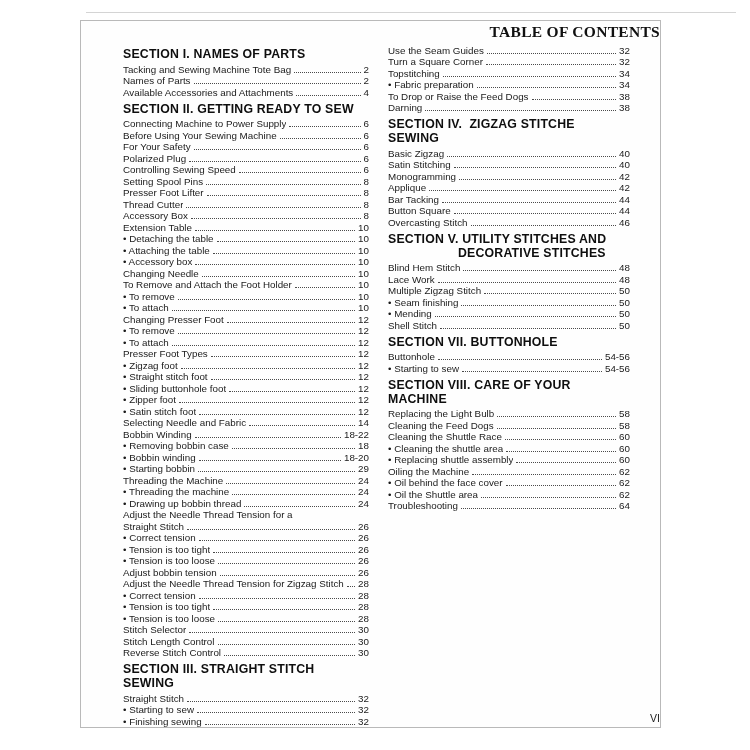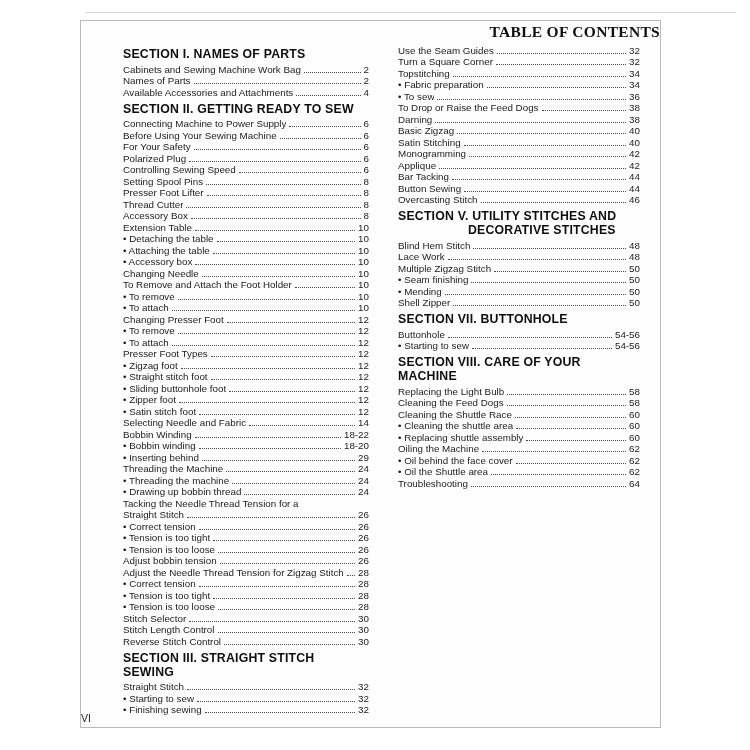--- a/index.html
+++ b/index.html
@@ -13,55 +13,55 @@
   .page-frame{
     position:absolute;left:80px;top:20px;width:581px;height:708px;
     border:1px solid #b9b9b9;background:#fefefe;box-sizing:border-box;
   }
   .toc-title{
     text-align:right;font-weight:bold;font-size:15.5px;letter-spacing:.3px;
     margin-top:2px;color:#101010;font-family:Liberation Serif, serif;
   }
   .col{position:absolute;}
   .col-left{left:42px;top:26px;width:246px;}
-  .col-right{left:317px;top:23px;width:242px;}
+  .col-right{left:307px;top:23px;width:242px;}
   .sec-heading{
     font-size:12.3px;font-weight:bold;line-height:14px;letter-spacing:.2px;
     margin:4px 0 2px 0;white-space:pre-wrap;color:#0e0e0e;
   }
   .col > .sec-heading:first-child{margin-top:0;}
   .sec-line2{margin-left:70px;}
   .toc-row{
     display:flex;align-items:flex-end;height:11.5px;
     font-size:9.8px;line-height:11px;white-space:nowrap;color:#1a1a1a;
   }
   .lbl{flex:0 1 auto;overflow:hidden;}
   .dots{
     flex:1 1 6px;min-width:4px;
     border-bottom:1.6px dotted #4a4a4a;
     margin:0 3px 2px 3px;
   }
   .pg{flex:0 0 auto;}
   .page-footer{
     position:absolute;left:0;right:0;bottom:3px;
-    text-align:left;font-size:10.5px;color:#222;
+    text-align:right;font-size:10.5px;color:#222;
   }
 </style>
 </head>
 <body>
 
 <div class="scan-edge"></div>
 
 <div class="page-frame">
   <div class="toc-title">TABLE OF CONTENTS</div>
 
   <div class="col col-left" id="left-col">
       <div class="sec-heading">SECTION I. NAMES OF PARTS</div>
       <div class="toc-row">
-        <span class="lbl">Cabinets and Sewing Machine Work Bag</span>
+        <span class="lbl">Tacking and Sewing Machine Tote Bag</span>
         <span class="dots"></span>
         <span class="pg">2</span>
       </div>
       <div class="toc-row">
         <span class="lbl">Names of Parts</span>
         <span class="dots"></span>
         <span class="pg">2</span>
       </div>
       <div class="toc-row">
         <span class="lbl">Available Accessories and Attachments</span>
@@ -203,46 +203,51 @@
         <span class="lbl">Selecting Needle and Fabric</span>
         <span class="dots"></span>
         <span class="pg">14</span>
       </div>
       <div class="toc-row">
         <span class="lbl">Bobbin Winding</span>
         <span class="dots"></span>
         <span class="pg">18-22</span>
       </div>
       <div class="toc-row">
+        <span class="lbl">• Removing bobbin case</span>
+        <span class="dots"></span>
+        <span class="pg">18</span>
+      </div>
+      <div class="toc-row">
         <span class="lbl">• Bobbin winding</span>
         <span class="dots"></span>
         <span class="pg">18-20</span>
       </div>
       <div class="toc-row">
-        <span class="lbl">• Inserting behind</span>
+        <span class="lbl">• Starting bobbin</span>
         <span class="dots"></span>
         <span class="pg">29</span>
       </div>
       <div class="toc-row">
         <span class="lbl">Threading the Machine</span>
         <span class="dots"></span>
         <span class="pg">24</span>
       </div>
       <div class="toc-row">
         <span class="lbl">• Threading the machine</span>
         <span class="dots"></span>
         <span class="pg">24</span>
       </div>
       <div class="toc-row">
         <span class="lbl">• Drawing up bobbin thread</span>
         <span class="dots"></span>
         <span class="pg">24</span>
       </div>
       <div class="toc-row">
-        <span class="lbl">Tacking the Needle Thread Tension for a</span>
+        <span class="lbl">Adjust the Needle Thread Tension for a</span>
       </div>
       <div class="toc-row">
         <span class="lbl">Straight Stitch</span>
         <span class="dots"></span>
         <span class="pg">26</span>
       </div>
       <div class="toc-row">
         <span class="lbl">• Correct tension</span>
         <span class="dots"></span>
         <span class="pg">26</span>
@@ -329,34 +334,30 @@
         <span class="lbl">Topstitching</span>
         <span class="dots"></span>
         <span class="pg">34</span>
       </div>
       <div class="toc-row">
         <span class="lbl">• Fabric preparation</span>
         <span class="dots"></span>
         <span class="pg">34</span>
       </div>
       <div class="toc-row">
-        <span class="lbl">• To sew</span>
-        <span class="dots"></span>
-        <span class="pg">36</span>
-      </div>
-      <div class="toc-row">
         <span class="lbl">To Drop or Raise the Feed Dogs</span>
         <span class="dots"></span>
         <span class="pg">38</span>
       </div>
       <div class="toc-row">
         <span class="lbl">Darning</span>
         <span class="dots"></span>
         <span class="pg">38</span>
       </div>
+      <div class="sec-heading">SECTION IV.  ZIGZAG STITCHE  SEWING</div>
       <div class="toc-row">
         <span class="lbl">Basic Zigzag</span>
         <span class="dots"></span>
         <span class="pg">40</span>
       </div>
       <div class="toc-row">
         <span class="lbl">Satin Stitching</span>
         <span class="dots"></span>
         <span class="pg">40</span>
       </div>
@@ -369,21 +370,21 @@
         <span class="lbl">Applique</span>
         <span class="dots"></span>
         <span class="pg">42</span>
       </div>
       <div class="toc-row">
         <span class="lbl">Bar Tacking</span>
         <span class="dots"></span>
         <span class="pg">44</span>
       </div>
       <div class="toc-row">
-        <span class="lbl">Button Sewing</span>
+        <span class="lbl">Button Square</span>
         <span class="dots"></span>
         <span class="pg">44</span>
       </div>
       <div class="toc-row">
         <span class="lbl">Overcasting Stitch</span>
         <span class="dots"></span>
         <span class="pg">46</span>
       </div>
       <div class="sec-heading">SECTION V. UTILITY STITCHES AND<div class="sec-line2">DECORATIVE STITCHES</div></div>
       <div class="toc-row">
@@ -405,21 +406,21 @@
         <span class="lbl">• Seam finishing</span>
         <span class="dots"></span>
         <span class="pg">50</span>
       </div>
       <div class="toc-row">
         <span class="lbl">• Mending</span>
         <span class="dots"></span>
         <span class="pg">50</span>
       </div>
       <div class="toc-row">
-        <span class="lbl">Shell Zipper</span>
+        <span class="lbl">Shell Stitch</span>
         <span class="dots"></span>
         <span class="pg">50</span>
       </div>
       <div class="sec-heading">SECTION VII. BUTTONHOLE</div>
       <div class="toc-row">
         <span class="lbl">Buttonhole</span>
         <span class="dots"></span>
         <span class="pg">54-56</span>
       </div>
       <div class="toc-row">

